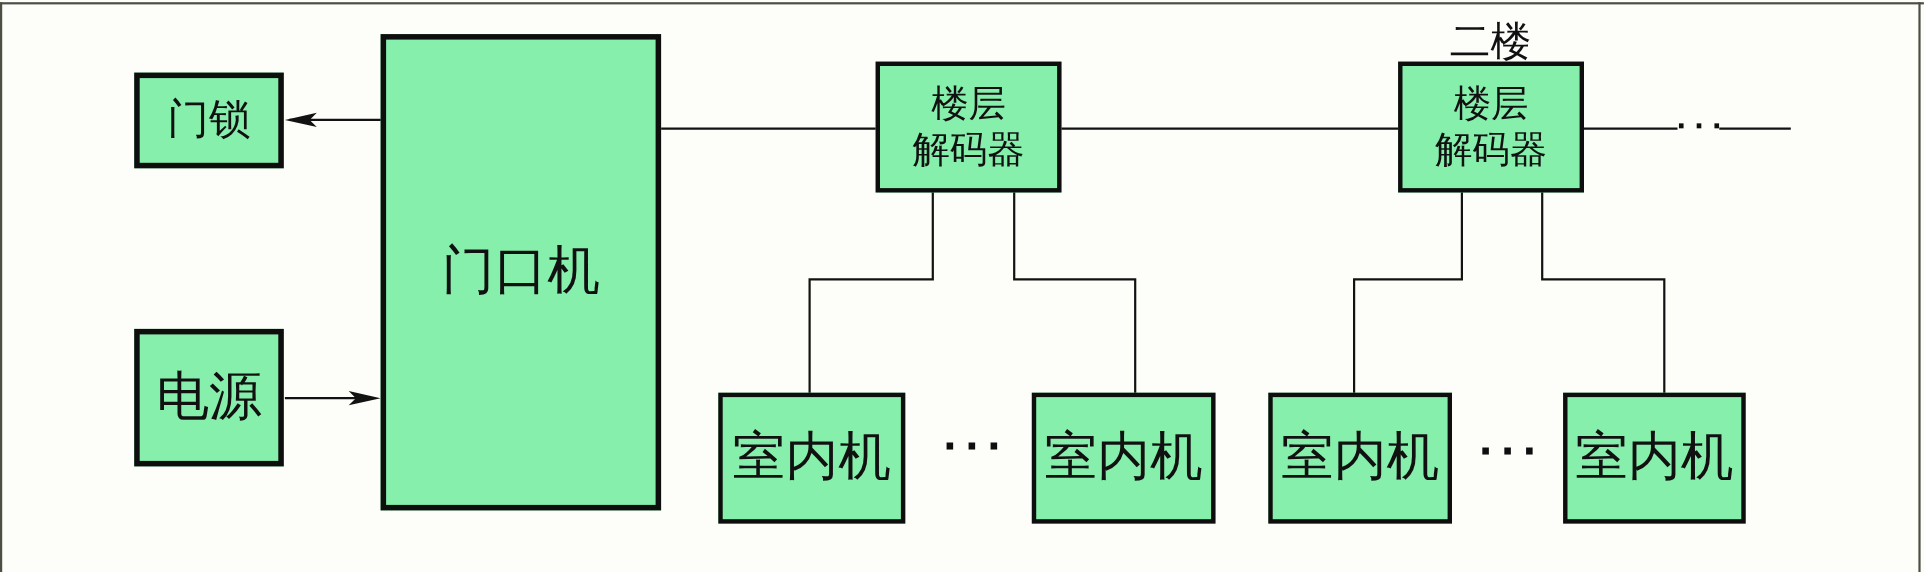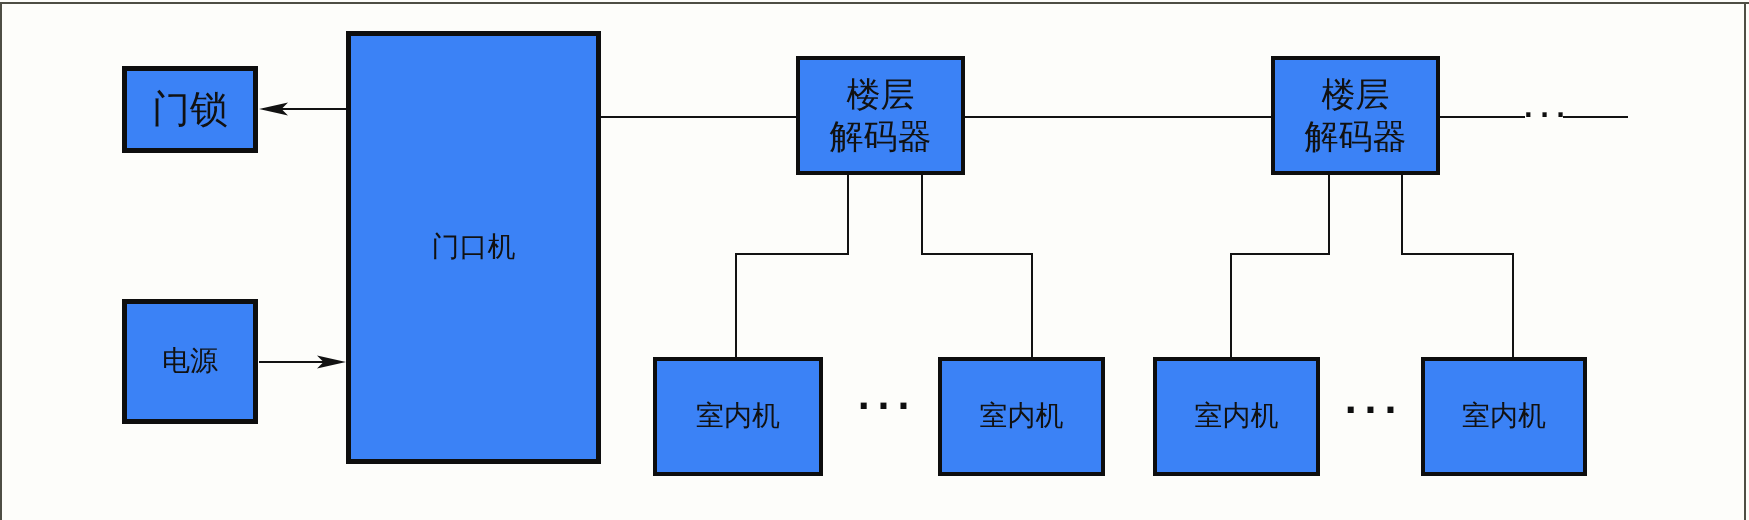--- a/index.html
+++ b/index.html
@@ -7,28 +7,28 @@
     position:relative;width:1749px;height:520px;overflow:hidden;
     background:#fdfdfa;color:#111;
     font-family:"Liberation Serif","DejaVu Serif",serif;
   }
   .frame{position:absolute;background:#4e4e44;}
   .frame-top{left:0;top:2px;width:1749px;height:2px;}
   .frame-left{left:0;top:2px;width:2px;height:518px;}
   .frame-right{left:1744px;top:2px;width:2px;height:518px;}
   .wires{position:absolute;left:0;top:0;}
   .box{
-    position:absolute;box-sizing:border-box;background:#3b82f6;
+    position:absolute;box-sizing:border-box;background:#86efac;
     border:4px solid #0e0e0e;
     display:flex;flex-direction:column;align-items:center;justify-content:center;
     text-align:center;line-height:1.22;
   }
   .b5{border-width:5px;}
   .fs38{font-size:38px;}
-  .fs36{font-size:28px;}
+  .fs36{font-size:48px;}
   .fs34{font-size:34px;}
   .box span{display:block;white-space:nowrap;}
   .floor-label{
     position:absolute;top:13px;font-size:37px;white-space:nowrap;
     transform:translateX(-50%);
   }
   .dots{
     position:absolute;font-weight:bold;white-space:nowrap;color:#0e0e0e;
     transform:translate(-50%,-54%);
     font-family:"DejaVu Sans",sans-serif;
@@ -74,20 +74,21 @@
 
   <div class="box b5 fs36" style="left:346px;top:31px;width:255px;height:433px;">
     <span>门口机</span>
   </div>
 
   <div class="box fs34" style="left:796px;top:56px;width:169px;height:119px;">
     <span>楼层</span>
     <span>解码器</span>
   </div>
 
+  <div class="floor-label" style="left:1355px;">二楼</div>
   <div class="box fs34" style="left:1271px;top:56px;width:169px;height:119px;">
     <span>楼层</span>
     <span>解码器</span>
   </div>
 
   <div class="box fs36" style="left:653px;top:357px;width:170px;height:119px;">
     <span>室内机</span>
   </div>
   <div class="box fs36" style="left:938px;top:357px;width:167px;height:119px;">
     <span>室内机</span>

